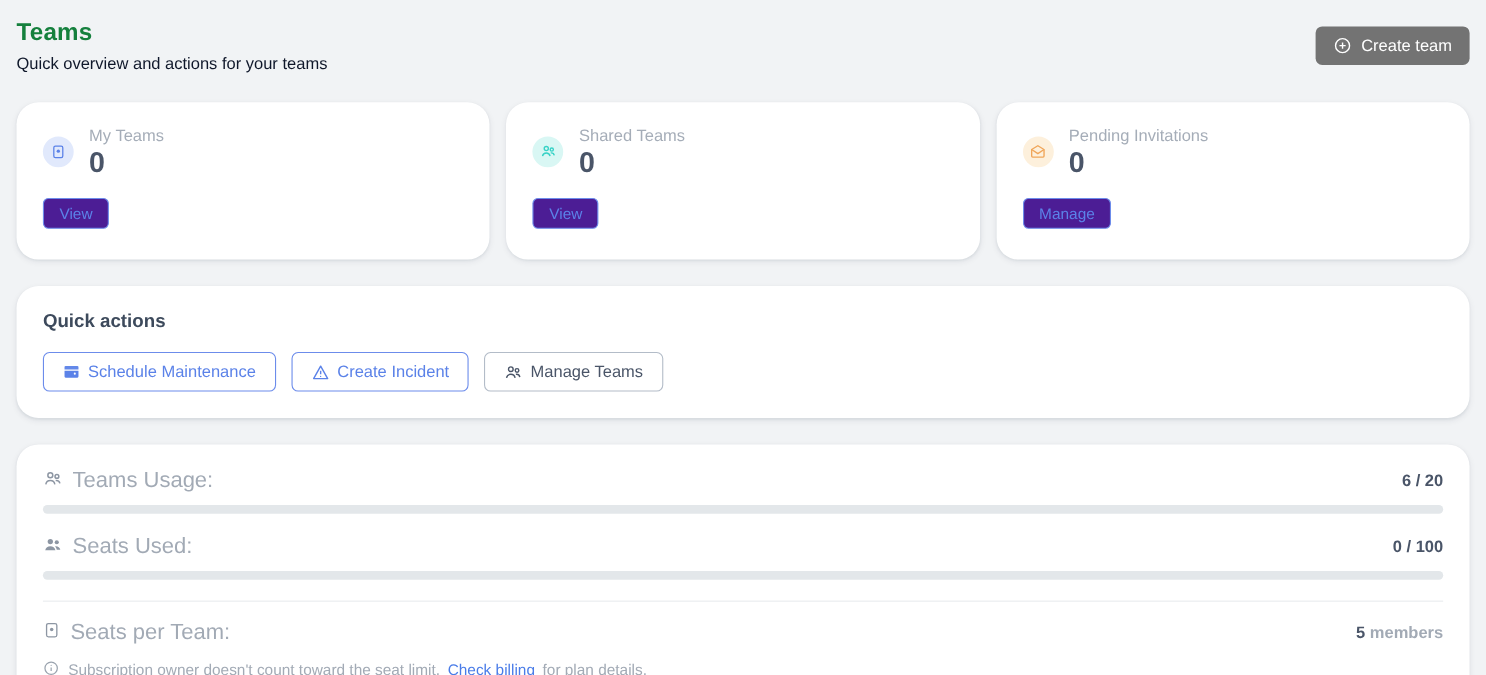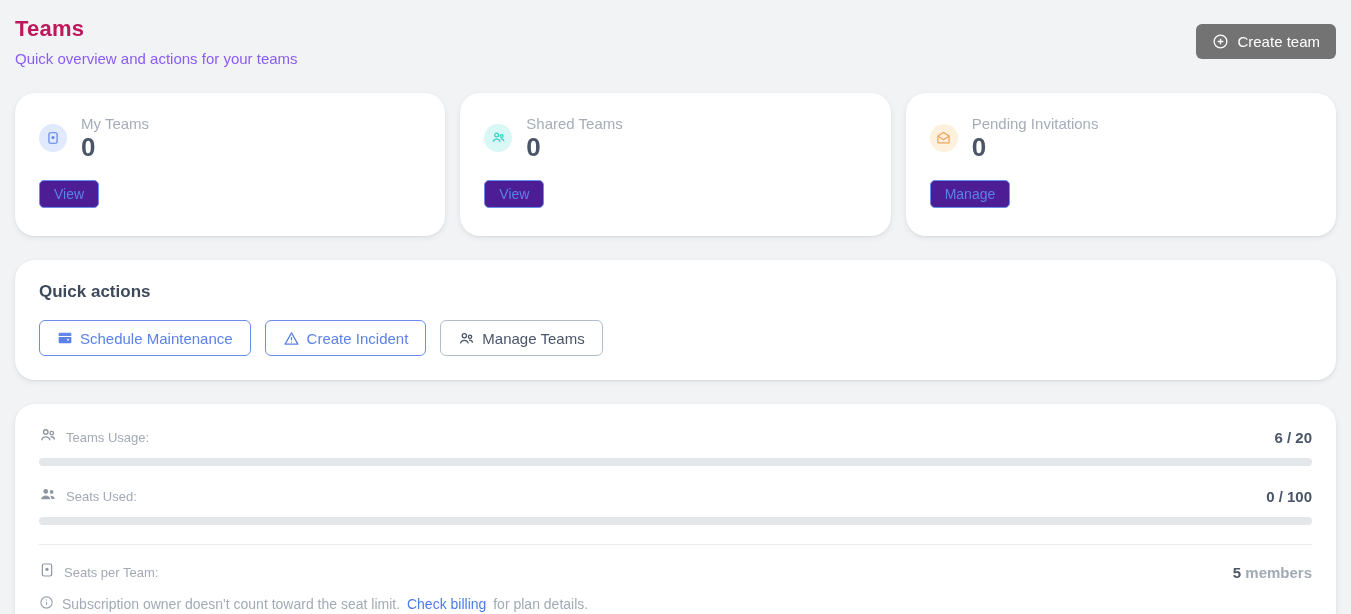--- a/index.html
+++ b/index.html
@@ -8,22 +8,22 @@
     background: #f1f3f5;
     font-family: "Liberation Sans", sans-serif;
     color: #3d4a5c;
     padding: 16px 15px;
     overflow: hidden;
   }
   .page { width: 1321px; }
 
   
   .header { display: flex; justify-content: space-between; align-items: flex-start; margin-bottom: 26px; }
-  .page-title { font-size: 22px; font-weight: 700; color: #be185d; letter-spacing: .2px; }
-  .page-subtitle { font-size: 15px; color: #8b5cf6; margin-top: 8px; }
+  .page-title { font-size: 22px; font-weight: 700; color: #15803d; letter-spacing: .2px; }
+  .page-subtitle { font-size: 15px; color: #0f172a; margin-top: 8px; }
   .btn-primary {
     display: inline-flex; align-items: center; gap: 8px;
     background: #737373; color: #ffffff; border: none; border-radius: 6px;
     height: 35px; padding: 0 16px; font-size: 15px; font-family: inherit;
     cursor: pointer; margin-top: 8px;
   }
   .btn-primary svg { display: block; }
 
   
   .stats-row { display: grid; grid-template-columns: 1fr 1fr 1fr; gap: 15px; }
@@ -60,21 +60,21 @@
   }
   .qa-btn.blue    { border: 1px solid #6c8ceb; color: #5b82e8; }
   .qa-btn.neutral { border: 1px solid #b3bcc8; color: #4a5568; }
   .qa-btn svg { display: block; }
 
   
   .usage-card { margin-top: 24px; padding: 20px 24px 24px; }
   .usage-row { display: flex; align-items: center; justify-content: space-between; margin-top: 2px; }
   .usage-left { display: flex; align-items: center; gap: 9px; color: #98a1ac; }
   .usage-left svg { color: #8d96a3; }
-  .usage-label { font-size: 13px; color: #a2aab5; }
+  .usage-label { font-size: 20px; color: #a2aab5; }
   .usage-value { font-size: 15px; font-weight: 700; color: #4a5568; }
   .progress-track {
     height: 8px; border-radius: 4px; background: #e3e7ea;
     margin-top: 10px; margin-bottom: 19px; overflow: hidden;
   }
   .progress-fill { height: 100%; background: #5b82e8; border-radius: 4px; }
   .usage-divider { border: none; border-top: 1px solid #e9ebee; margin: 0 0 17px; }
   .seats-unit { font-size: 15px; color: #a2aab5; font-weight: 700; }
   .usage-note { display: flex; align-items: center; gap: 8px; margin-top: 13px; font-size: 14px; color: #a2aab5; }
   .usage-note svg { color: #9aa3ae; flex: 0 0 auto; }

